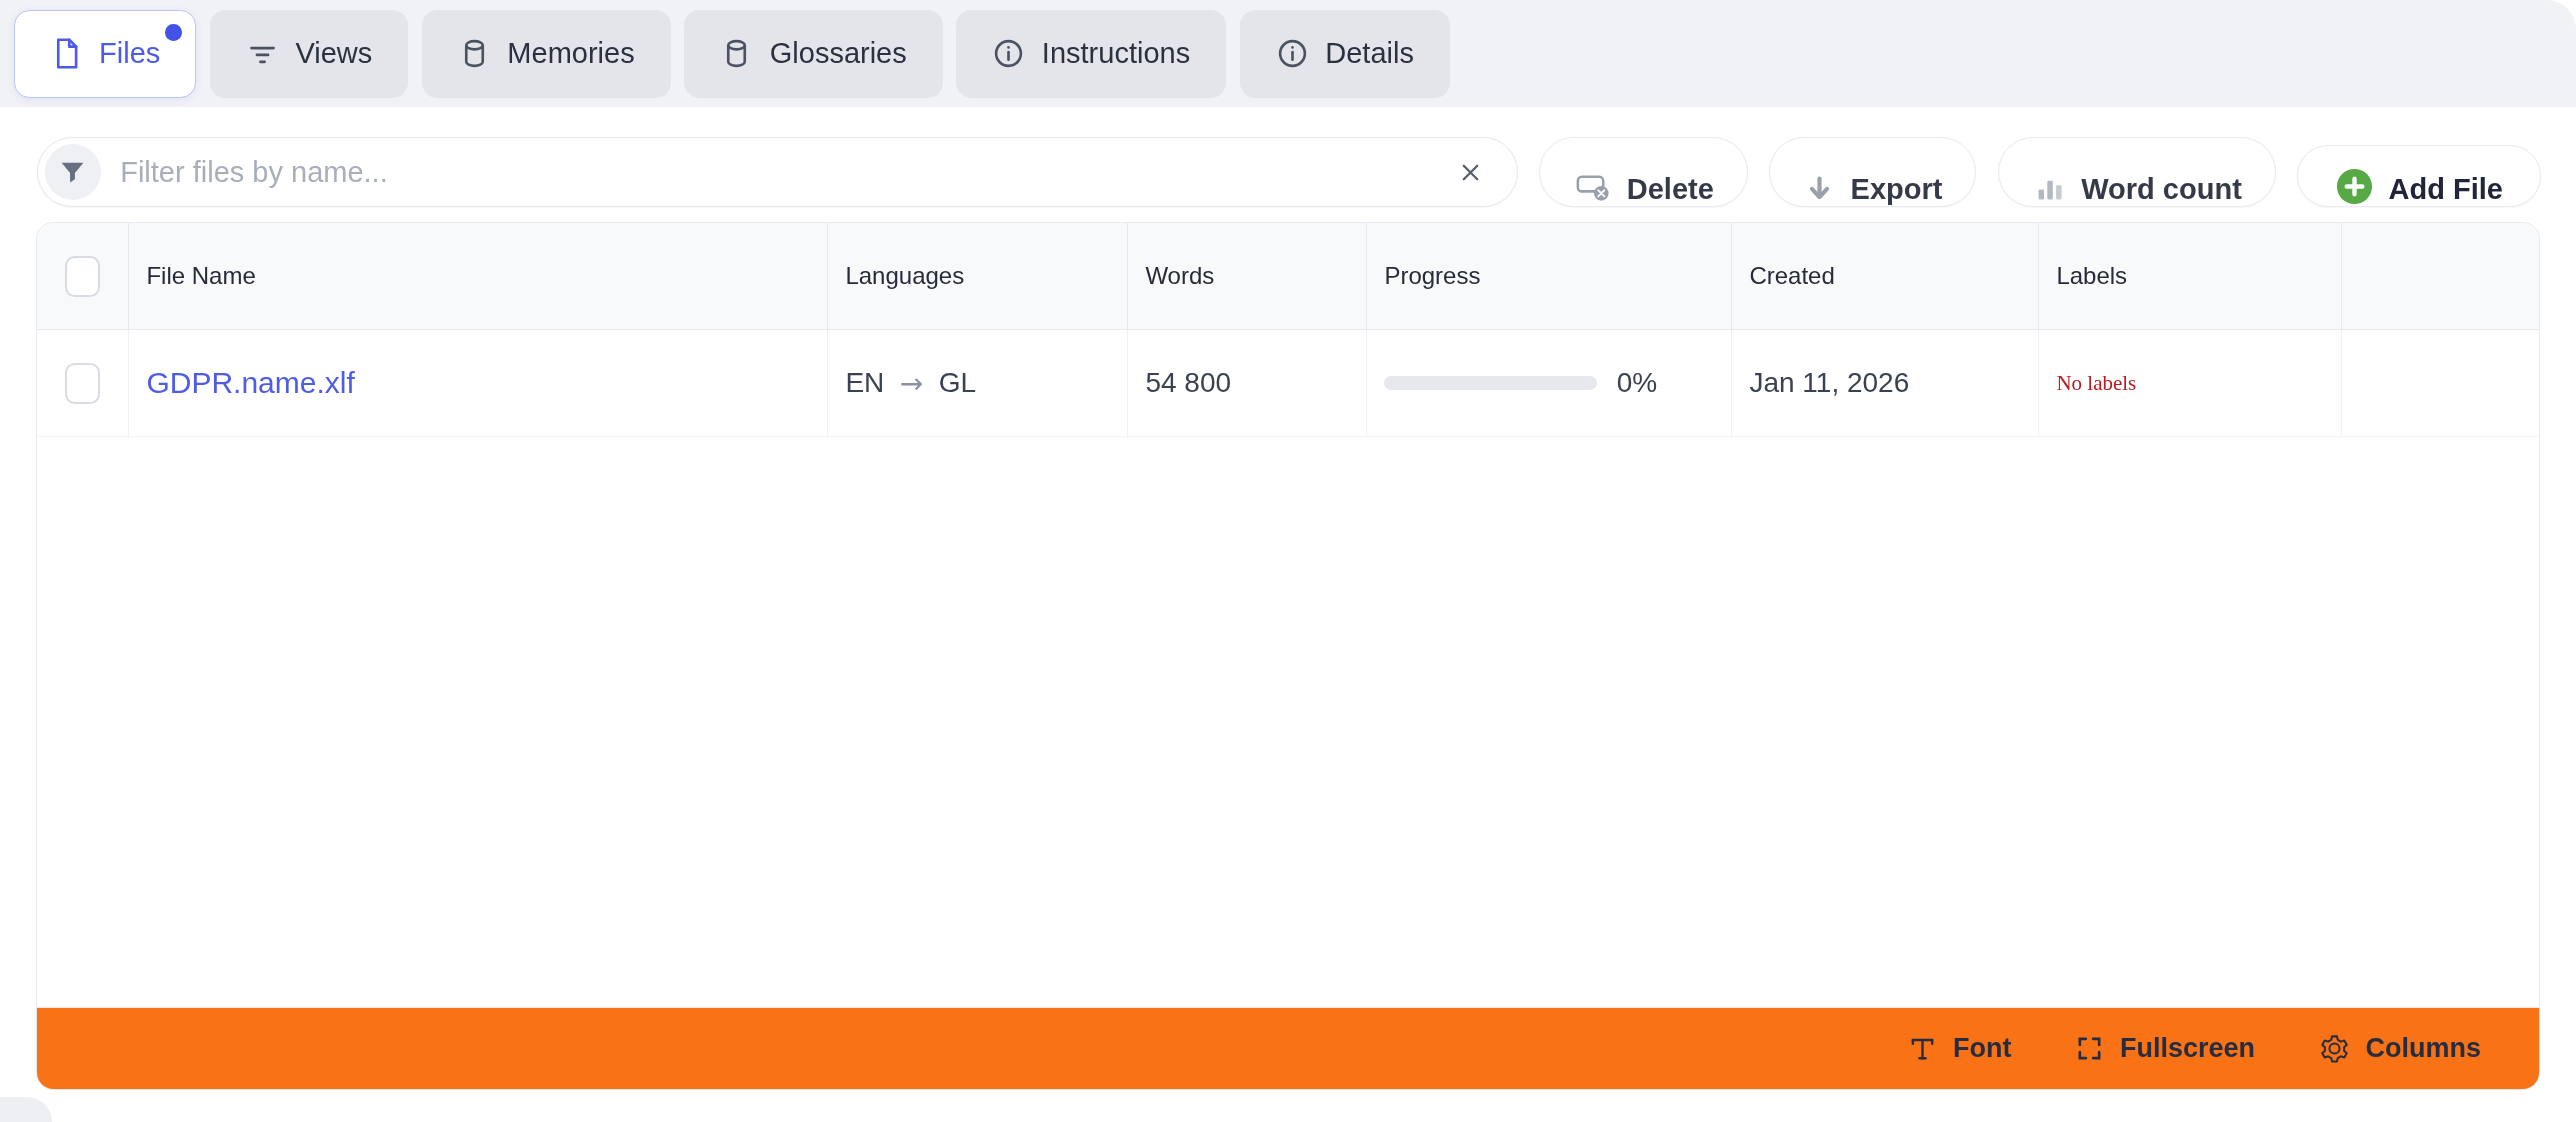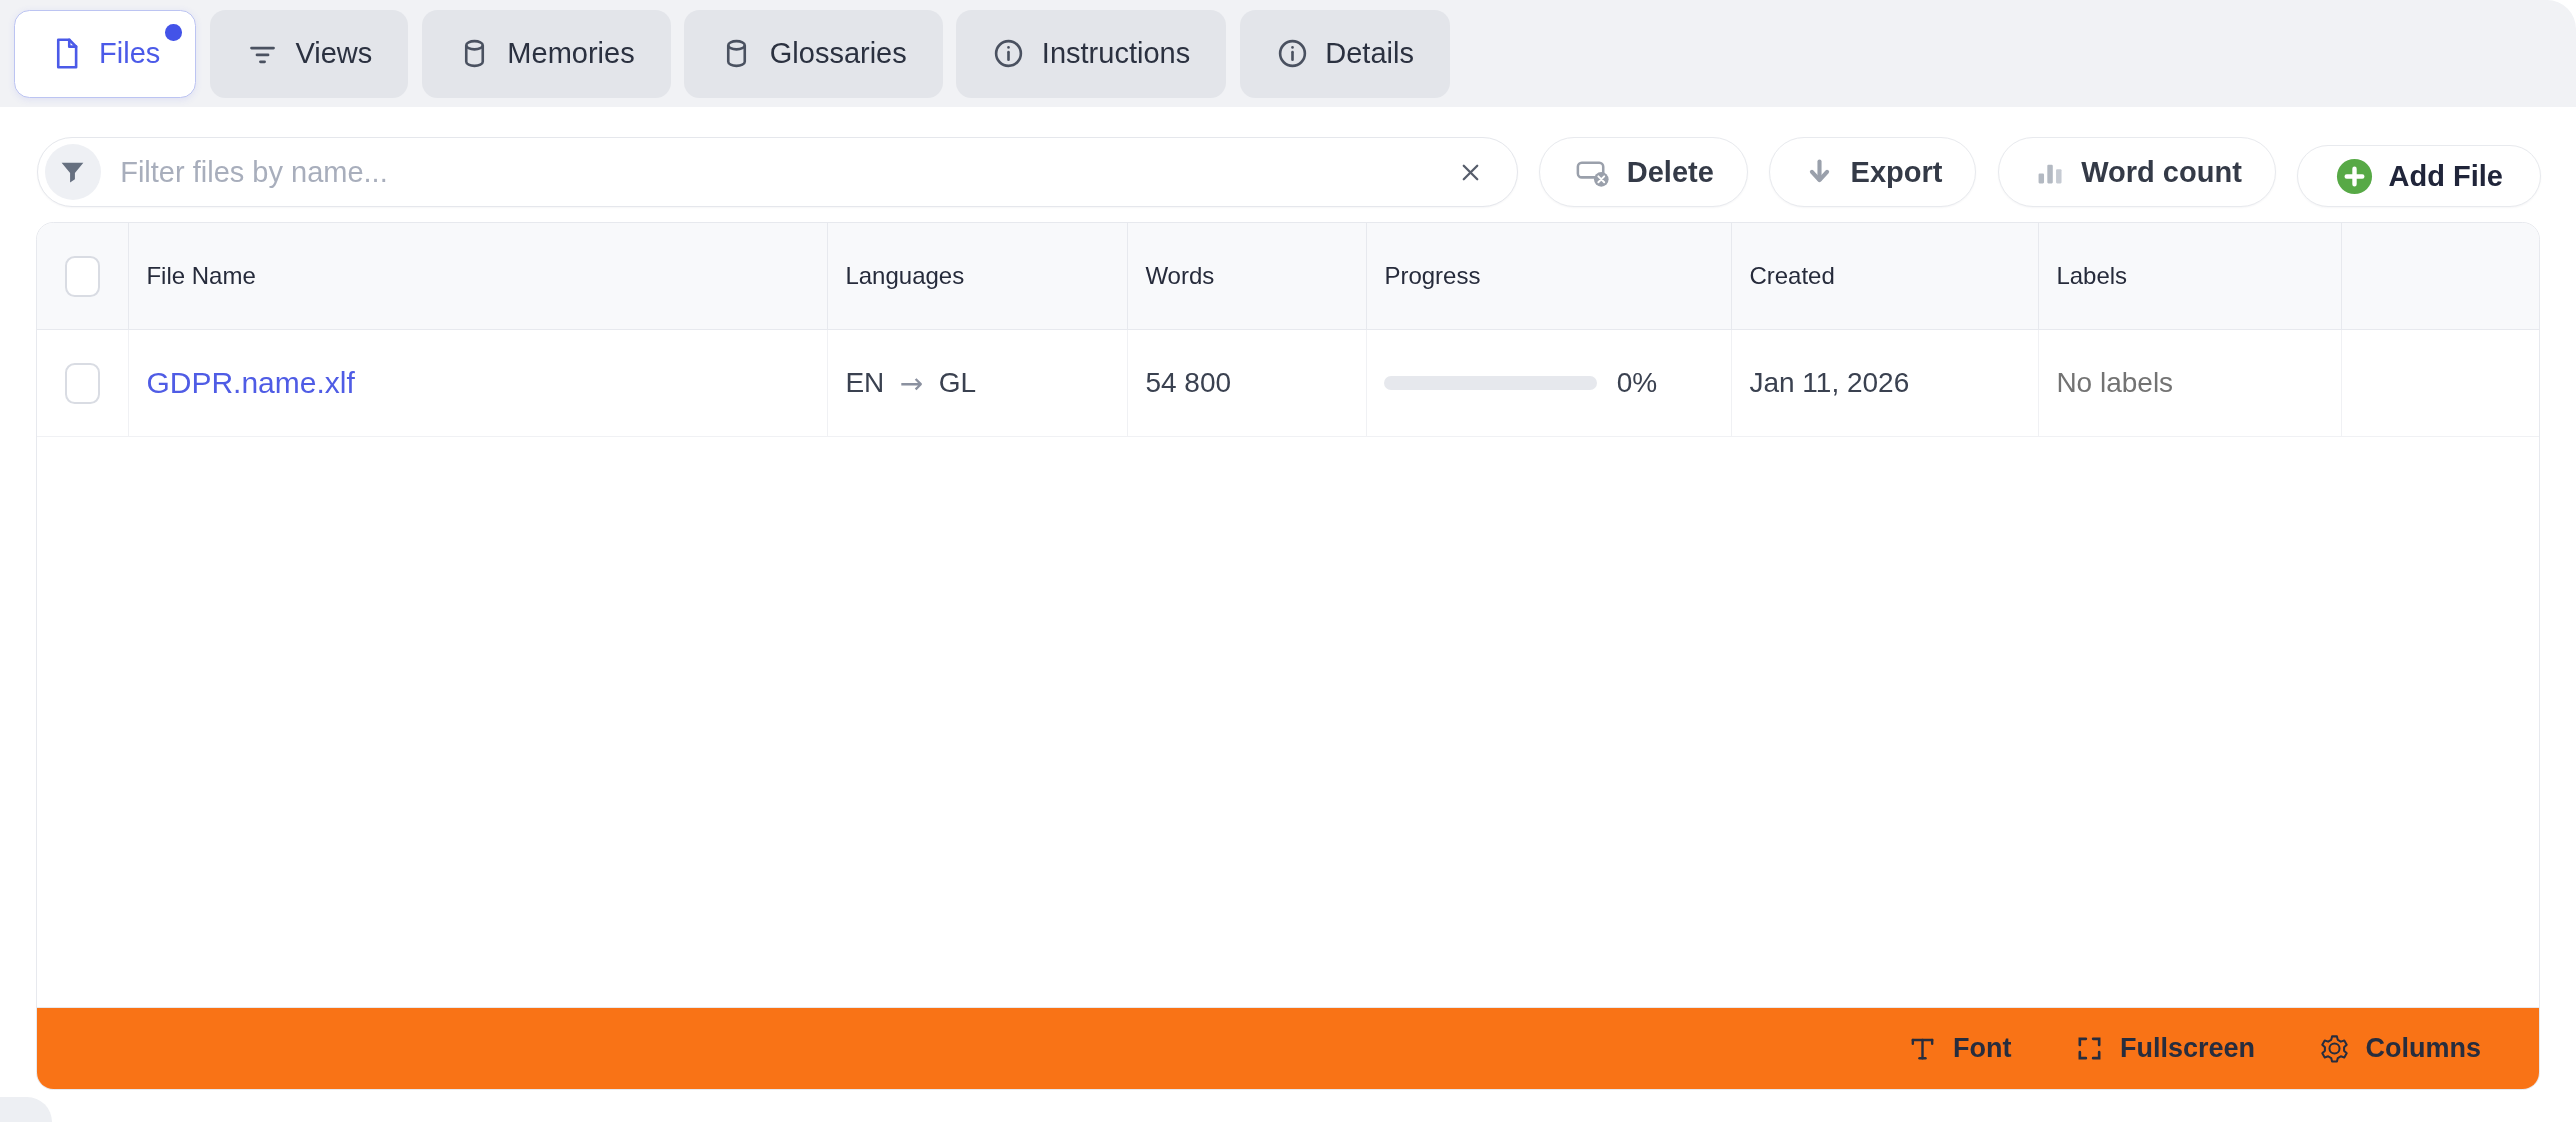--- a/index.html
+++ b/index.html
@@ -59,21 +59,21 @@
     flex: 1; border: none; outline: none; background: transparent;
     font-family: inherit; font-size: 29px; color: #1d4ed8;
   }
   .searchbox input::placeholder { color: #a8aebc; }
   .clear-btn {
     border: none; background: none; cursor: pointer;
     display: flex; align-items: center; justify-content: center;
     width: 54px; height: 54px; border-radius: 50%; flex: 0 0 auto;
   }
   .btn {
-    display: flex; align-items: center; gap: 14.5px;
+    display: flex; align-items: flex-end; gap: 14.5px;
     padding: 0 33px;
     background: #fff; border: 1.9px solid #e8eaee; border-radius: 39px;
     font-family: inherit; font-size: 29px; font-weight: 600; color: #343a47;
     cursor: pointer; white-space: nowrap;
     box-shadow: 0 1px 1.9px rgba(16,24,40,.04);
   }
   .btn.primary-ish { font-weight: 700; color: #20253a; padding: 0 37px; margin-top: 8px; }
 
   
   .panel {
@@ -95,21 +95,21 @@
   }
   .cell:last-child { border-right: none; }
   .cell.cb { justify-content: center; padding-left: 0; }
   .checkbox {
     width: 35px; height: 41px; border-radius: 9.7px;
     border: 2.4px solid #d9dce3; background: #fff; cursor: pointer;
   }
   .file-link { color: #4f5ce5; font-size: 30px; font-weight: 500; text-decoration: none; cursor: pointer; }
   .cell.body { font-weight: 400; color: #3a4150; font-size: 28px; }
   .lang-arrow { color: #8b91a0; margin: 0 15.5px; font-family: "DejaVu Sans", sans-serif; }
-  .labels-cell { color: #737373; font-weight: 500; font-size: 28px; }
+  .labels-cell { color: #b91c1c; font-weight: 500; font-size: 21px; font-family: Liberation Serif, serif; }
   .progress-track {
     width: 213px; height: 14.5px; border-radius: 7.8px; background: #e6e8ed;
     overflow: hidden; flex: 0 0 auto;
   }
   .progress-fill { height: 100%; background: #4353e8; width: 0%; }
   .progress-label { margin-left: 19.4px; color: #3a4150; font-weight: 400; font-size: 28px; }
   .tbody-empty { flex: 1; background: #fff; }
 
   .tfoot {
     height: 82px; background: #f97316; border-top: 1.9px solid #e7e9ee;

